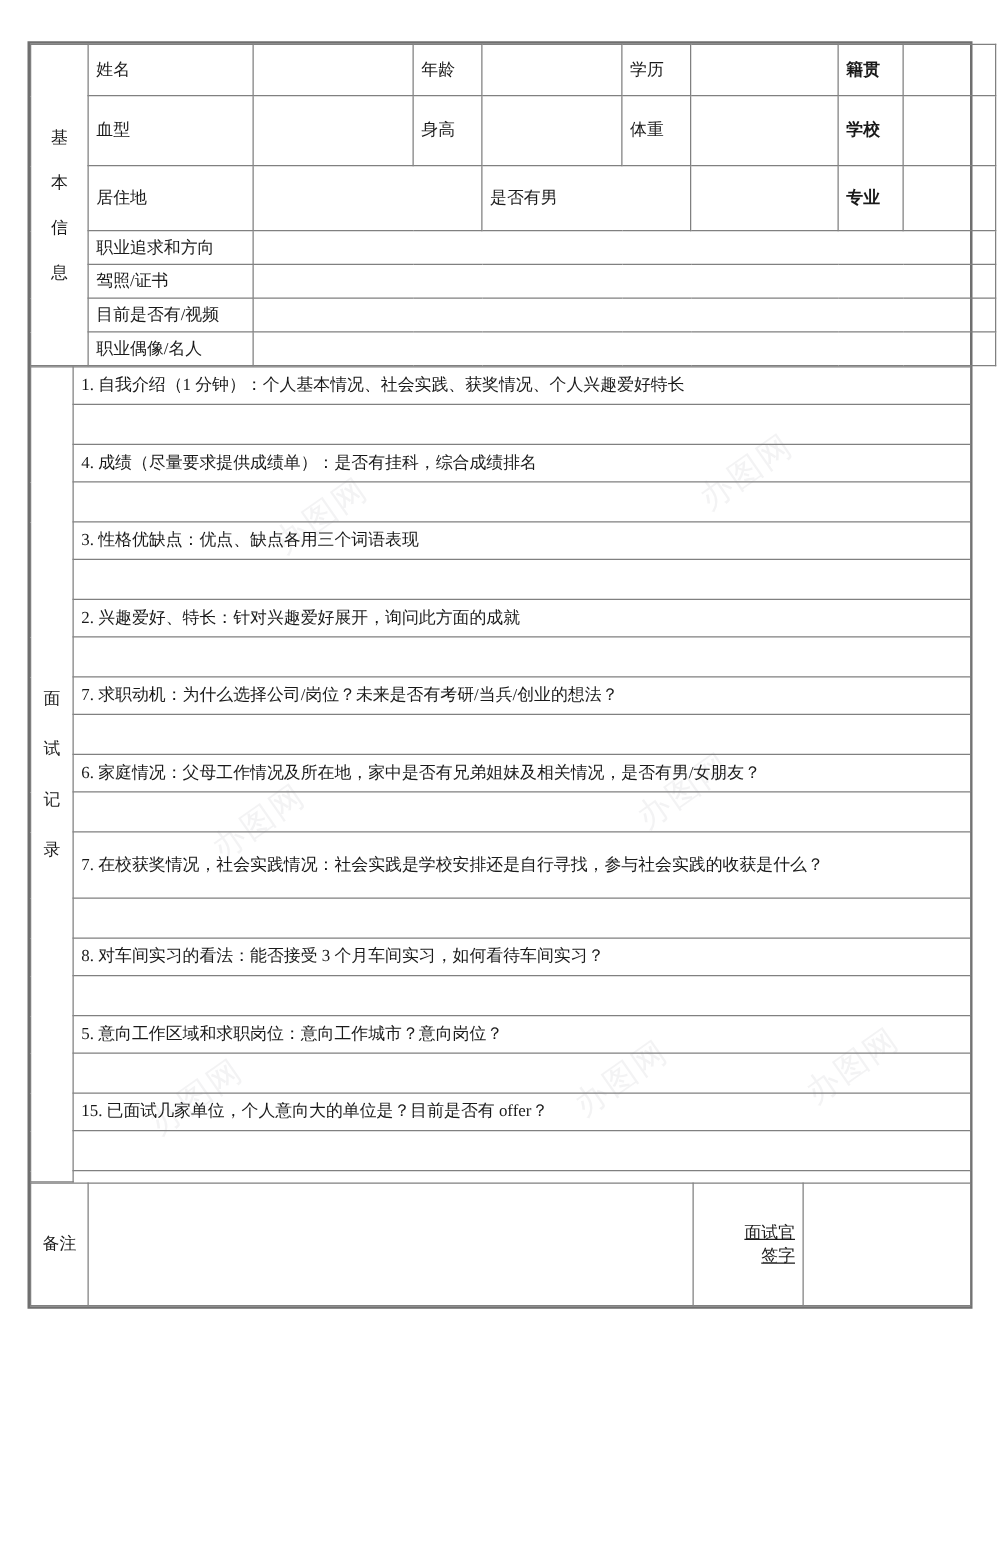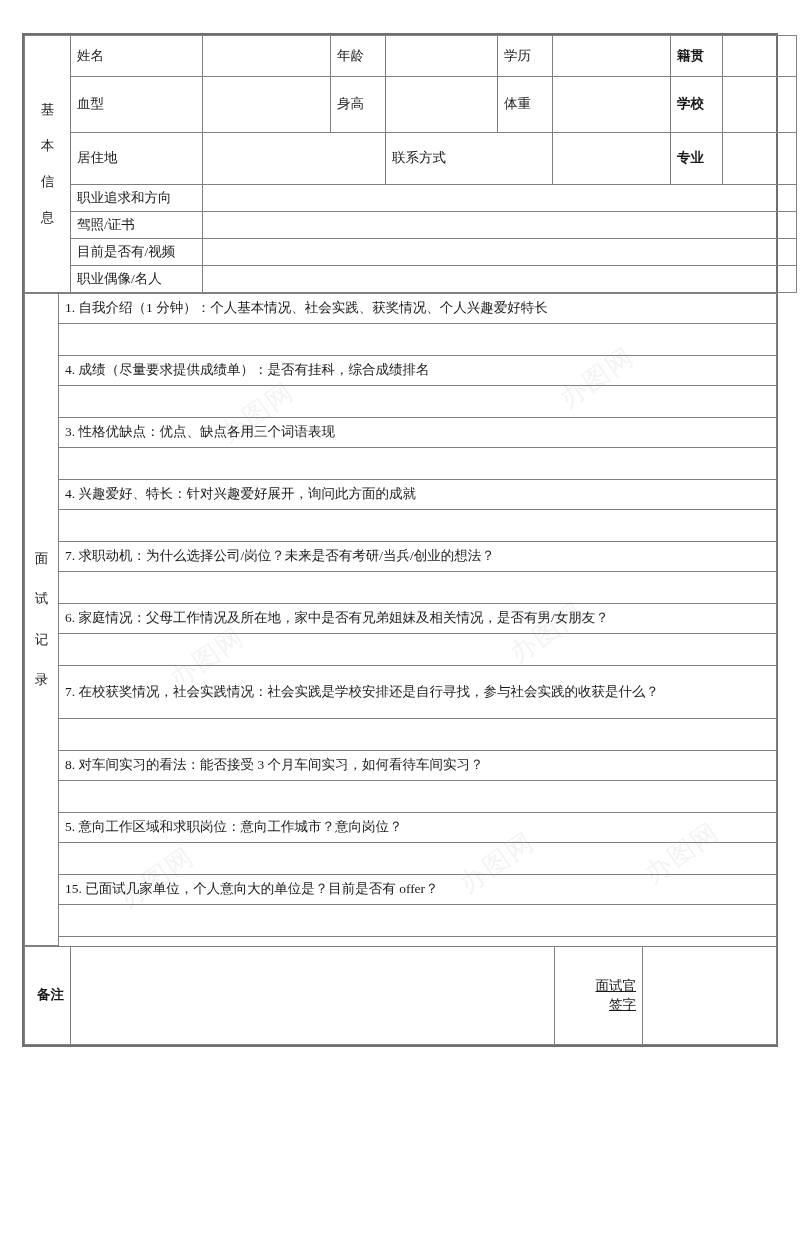--- a/index.html
+++ b/index.html
@@ -80,23 +80,23 @@
   td.lbl       { font-size: 13.5px; }
   td.lbl-bold  { font-size: 14.5px; font-weight: bold; }
   td.blank     { }
 
   
   td.q  { font-size: 13.5px; padding: 0 5px; }
   td.q2 { font-size: 13.5px; padding: 3px 5px; line-height: 1.5; vertical-align: top; }
   td.a  { }
 
   td.note-label {
-    text-align: right;
+    text-align: center;
     font-size: 15px;
-    font-weight: bold;
+    font-weight: normal;
   }
   td.sign {
     text-align: right;
     font-size: 13.5px;
     line-height: 1.9;
     text-decoration: underline;
   }
 </style>
 </head>
 <body>
@@ -153,21 +153,21 @@
       <td class="blank"></td>
       <td class="lbl">体重</td>
       <td class="blank"></td>
       <td class="lbl-bold">学校</td>
       <td class="blank"></td>
     </tr>
 
     <tr>
       <td class="lbl" style="height:52px">居住地</td>
       <td class="blank" colspan="2"></td>
-      <td class="lbl" colspan="2">联系方式</td>
+      <td class="lbl" colspan="2">是否有男</td>
       <td class="blank"></td>
       <td class="lbl-bold">专业</td>
       <td class="blank"></td>
     </tr>
 
     <tr>
       <td class="lbl" style="height:27px">职业追求和方向</td>
       <td class="blank" colspan="7"></td>
     </tr>
 
@@ -218,21 +218,21 @@
     </tr>
 
     <tr>
       <td class="q" style="height:30px">3. 性格优缺点：优点、缺点各用三个词语表现</td>
     </tr>
     <tr>
       <td class="a" style="height:32px"></td>
     </tr>
 
     <tr>
-      <td class="q" style="height:30px">4. 兴趣爱好、特长：针对兴趣爱好展开，询问此方面的成就</td>
+      <td class="q" style="height:30px">2. 兴趣爱好、特长：针对兴趣爱好展开，询问此方面的成就</td>
     </tr>
     <tr>
       <td class="a" style="height:32px"></td>
     </tr>
 
     <tr>
       <td class="q" style="height:30px">7. 求职动机：为什么选择公司/岗位？未来是否有考研/当兵/创业的想法？</td>
     </tr>
     <tr>
       <td class="a" style="height:32px"></td>

